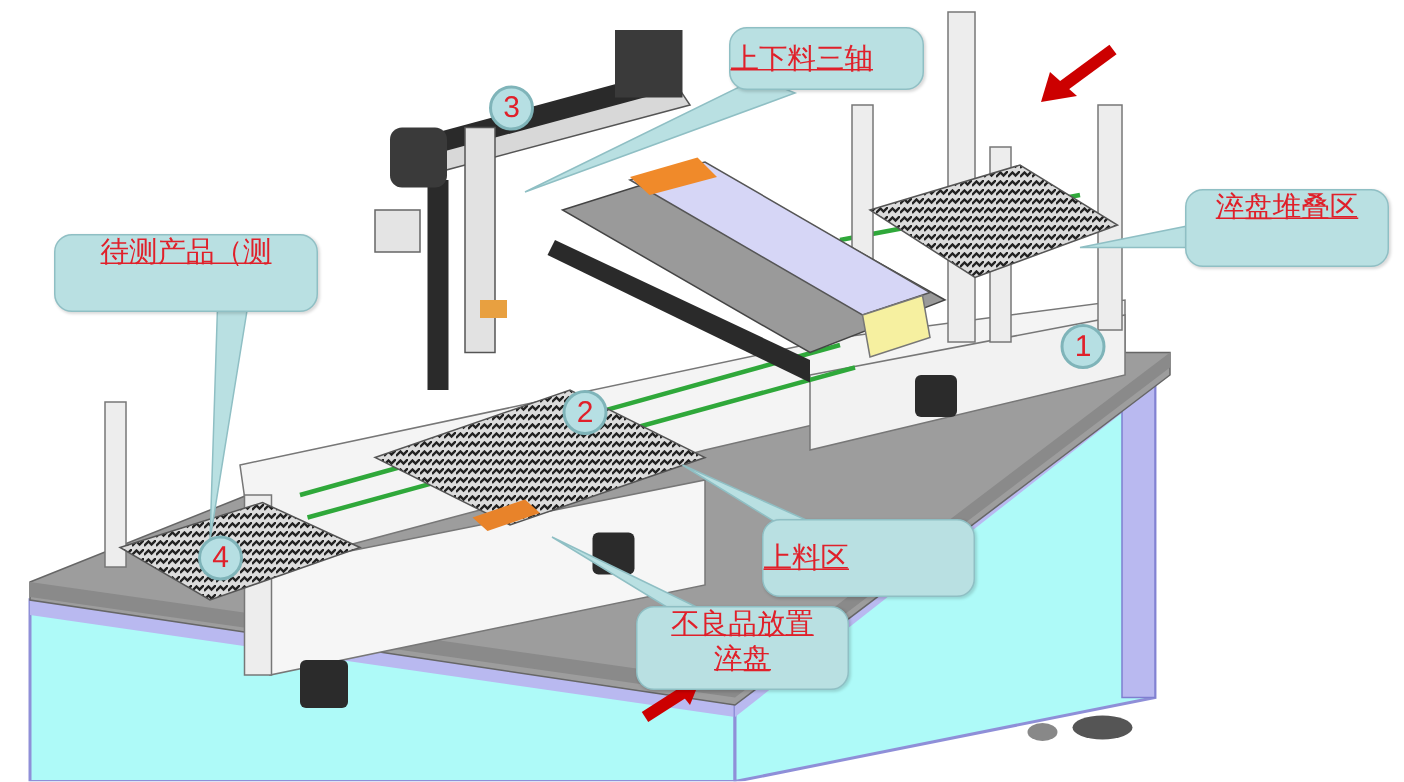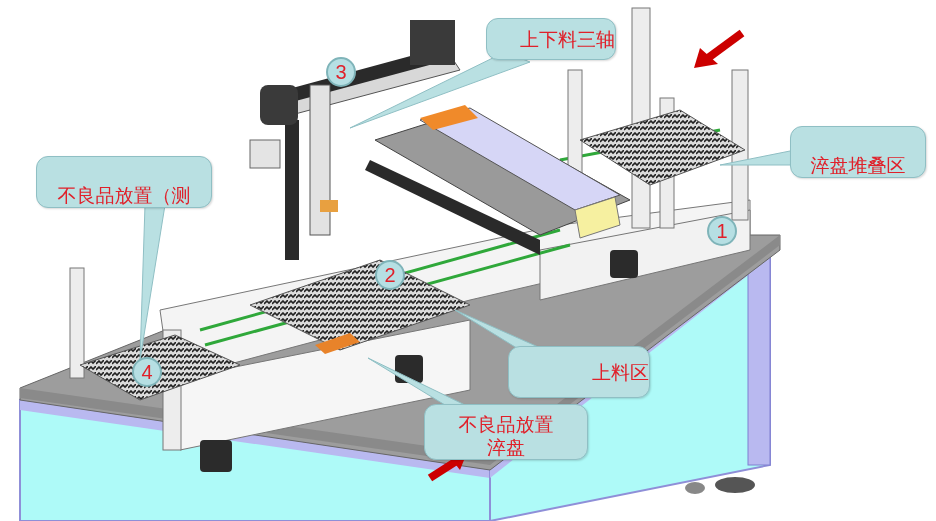--- a/index.html
+++ b/index.html
@@ -4,23 +4,24 @@
 <style>
   html, body { margin: 0; padding: 0; background: #ffffff; }
   #stage {
     position: relative; width: 936px; height: 521px; overflow: hidden;
     background: #ffffff; font-family: "DejaVu Sans", sans-serif;
   }
   svg#machine { position: absolute; left: 0; top: 0; }
   .callout {
     position: absolute; background: #b9e0e2; border: 1.5px solid #8fbfc4;
     border-radius: 12px; color: #e0202a; text-align: center;
-    display: flex; align-items: center; justify-content: flex-end;
+    display: flex; align-items: center; justify-content: flex-start;
     font-size: 19px; line-height: 23px; box-sizing: border-box;
     box-shadow: 1px 1px 2px rgba(0,0,0,0.15);
+    text-decoration: underline;
   }
   .num {
     position: absolute; width: 26px; height: 26px; border-radius: 50%;
     background: #b6dfe3; border: 2px solid #7fb4b9; color: #e0202a;
     font-family: "Liberation Sans", sans-serif; font-size: 20px; line-height: 26px;
     text-align: center; box-sizing: content-box;
   }
 </style>
 </head>
 <body>
@@ -121,28 +122,28 @@
 
   <div class="callout" style="left:486px;top:18px;width:130px;height:42px;">
     <span>上下料三轴</span>
   </div>
 
   <div class="callout" style="left:790px;top:126px;width:136px;height:52px;flex-direction:column;">
     <span>淬盘堆叠区</span>
   </div>
 
   <div class="callout" style="left:36px;top:156px;width:176px;height:52px;flex-direction:column;">
-    <span>不良品放置（测</span>
+    <span>待测产品（测</span>
   </div>
 
   <div class="callout" style="left:508px;top:346px;width:142px;height:52px;">
     <span>上料区</span>
   </div>
 
-  <div class="callout" style="left:424px;top:404px;width:164px;height:56px;flex-direction:column;">
+  <div class="callout" style="left:424px;top:404px;width:142px;height:56px;flex-direction:column;">
     <span>不良品放置</span>
     <span>淬盘</span>
   </div>
 
   <div class="num" style="left:707px;top:216px;">1</div>
   <div class="num" style="left:375px;top:260px;">2</div>
   <div class="num" style="left:326px;top:57px;">3</div>
   <div class="num" style="left:132px;top:357px;">4</div>
 </div>
 

